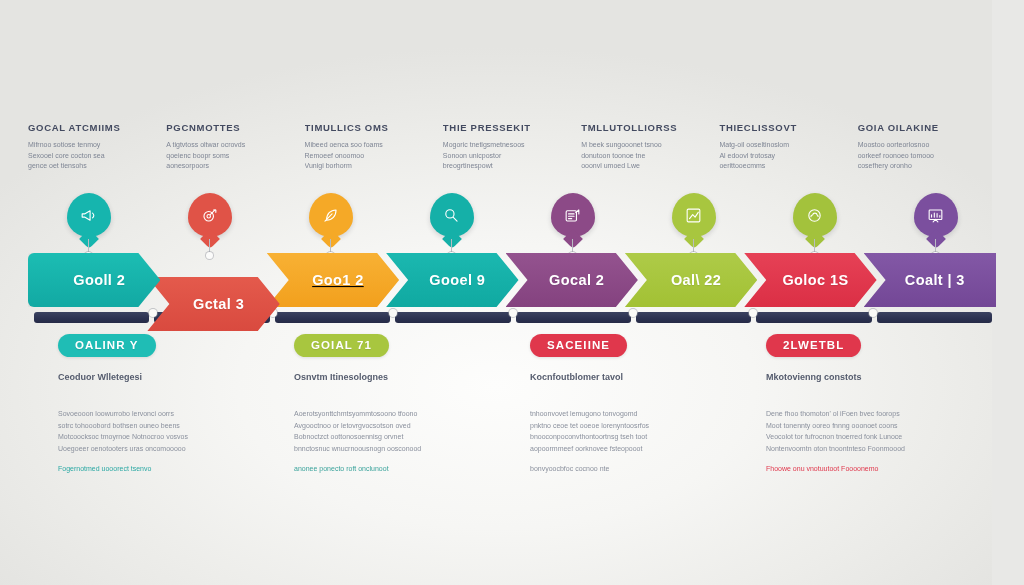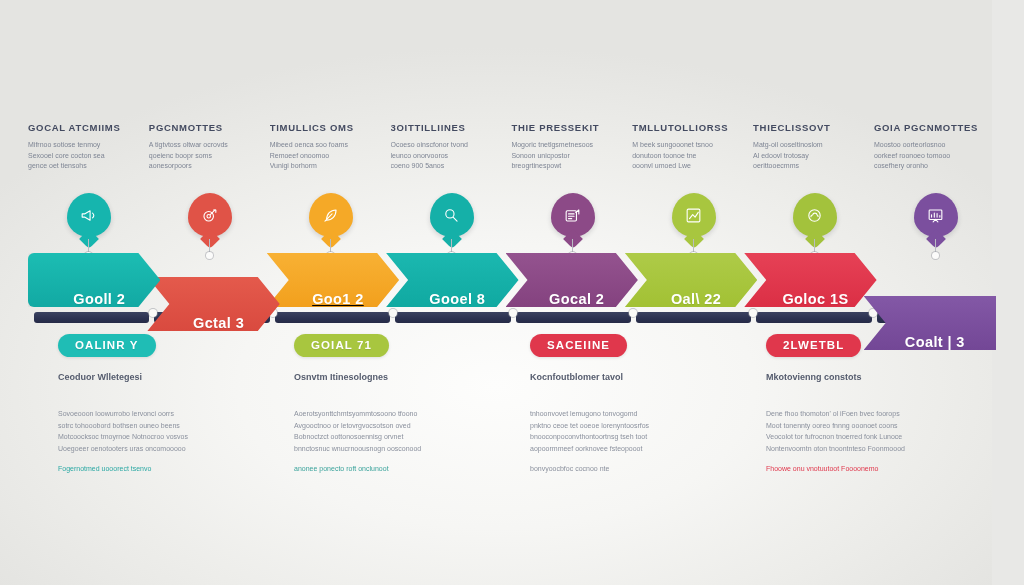--- a/index.html
+++ b/index.html
@@ -130,33 +130,32 @@
     width: 968px;
     height: 54px;
     display: flex;
   }
   .chev {
     flex: 1 1 0;
     position: relative;
     height: 54px;
     margin-right: -13px;
     display: flex;
-    align-items: flex-end;
+    align-items: center;
     justify-content: center;
     clip-path: polygon(0 0, calc(100% - 22px) 0, 100% 50%, calc(100% - 22px) 100%, 0 100%, 22px 50%);
     filter: drop-shadow(0 1px 2px rgba(40,40,50,0.13));
   }
   .chev:first-child {
     clip-path: polygon(0 0, calc(100% - 22px) 0, 100% 50%, calc(100% - 22px) 100%, 0 100%, 0 100%);
     border-radius: 6px 0 0 6px;
   }
   .chev:last-child {
     margin-right: 0;
     clip-path: polygon(0 0, 100% 0, 100% 100%, 0 100%, 22px 50%);
-    margin-top: 43px;
   }
   .chev-label {
     font-size: 14.5px;
     font-weight: 600;
     color: #ffffff;
     letter-spacing: 0.4px;
     text-shadow: 0 1px 1px rgba(0,0,0,0.09);
     padding-left: 10px;
     white-space: nowrap;
     filter: blur(0.3px);
@@ -262,45 +261,39 @@
       <div class="hcol-line">qoeienc boopr soms</div>
       <div class="hcol-line">aonesorpoors</div>
     </div>
     <div class="hcol">
       <div class="hcol-title">TIMULLICS OMS</div>
       <div class="hcol-line">Mibeed oenca soo foams</div>
       <div class="hcol-line">Remoeef onoomoo</div>
       <div class="hcol-line">Vunigi borhorm</div>
     </div>
     <div class="hcol">
-      <div class="hcol-title">3OITTILLIINES</div>
-      <div class="hcol-line">Ocoeso oinscfonor tvond</div>
-      <div class="hcol-line">leunco onorvooros</div>
-      <div class="hcol-line">coeno 900 5anos</div>
-    </div>
-    <div class="hcol">
       <div class="hcol-title">THIE PRESSEKIT</div>
       <div class="hcol-line">Mogoric tnetlgsmetnesoos</div>
       <div class="hcol-line">Sonoon unicpostor</div>
       <div class="hcol-line">breogrtinespowt</div>
     </div>
     <div class="hcol">
       <div class="hcol-title">TMLLUTOLLIORSS</div>
       <div class="hcol-line">M beek sungooonet tsnoo</div>
       <div class="hcol-line">donutoon toonoe tne</div>
       <div class="hcol-line">ooonvl umoed Lwe</div>
     </div>
     <div class="hcol">
       <div class="hcol-title">THIECLISSOVT</div>
       <div class="hcol-line">Matg-oil ooseltinoslom</div>
       <div class="hcol-line">Al edoovl trotosay</div>
       <div class="hcol-line">oerittooecmms</div>
     </div>
     <div class="hcol">
-      <div class="hcol-title">GOIA PGCNMOTTES</div>
+      <div class="hcol-title">GOIA OILAKINE</div>
       <div class="hcol-line">Moostoo oorteorlosnoo</div>
       <div class="hcol-line">oorkeef roonoeo tomooo</div>
       <div class="hcol-line">cosefhery oronho</div>
     </div>
   </div>
 
   <div id="pin-row">
 
     <div class="pin-cell">
       <div class="pin" style="background:#16b5ae">
@@ -416,21 +409,21 @@
     <div class="chev" style="background:linear-gradient(180deg,#1cbdb3 0%,#12a9a3 100%); z-index:18;">
       <span class="chev-label">Gooll 2</span>
     </div>
     <div class="chev" style="background:linear-gradient(180deg,#e45a4c 0%,#d94a3f 100%); z-index:17;margin-top:24px;">
       <span class="chev-label">Gctal 3</span>
     </div>
     <div class="chev" style="background:linear-gradient(180deg,#f8b134 0%,#f2a01d 100%); z-index:16;text-decoration:underline;">
       <span class="chev-label">Goo1 2</span>
     </div>
     <div class="chev" style="background:linear-gradient(180deg,#1bb8b0 0%,#10a9a1 100%); z-index:15;">
-      <span class="chev-label">Gooel 8</span>
+      <span class="chev-label">Gooel 9</span>
     </div>
     <div class="chev" style="background:linear-gradient(180deg,#94538f 0%,#84427f 100%); z-index:14;">
       <span class="chev-label">Gocal 2</span>
     </div>
     <div class="chev" style="background:linear-gradient(180deg,#aecb48 0%,#a2c134 100%); z-index:13;">
       <span class="chev-label">Oal\ 22</span>
     </div>
     <div class="chev" style="background:linear-gradient(180deg,#e64156 0%,#db2f45 100%); z-index:12;">
       <span class="chev-label">Goloc 1S</span>
     </div>

